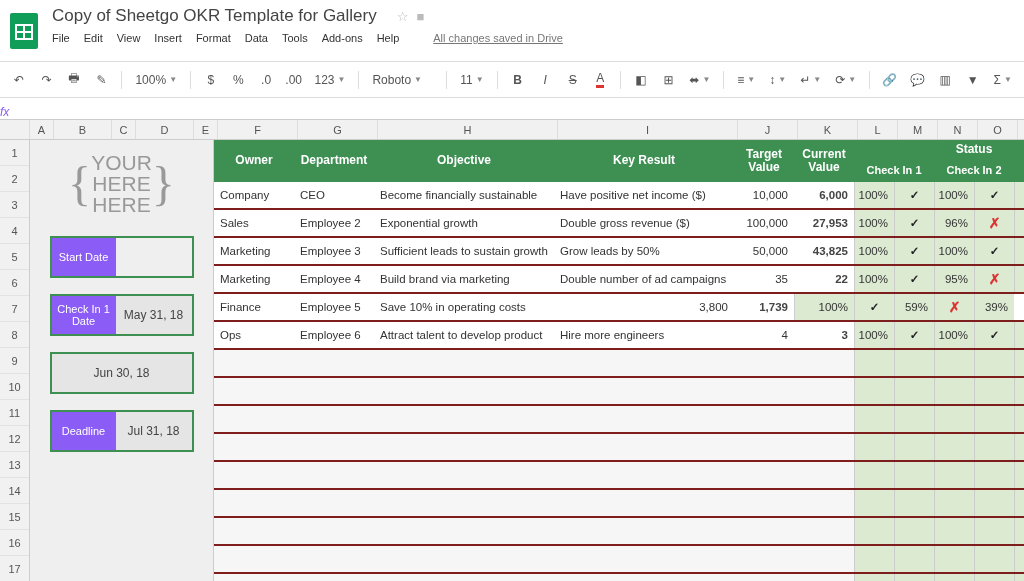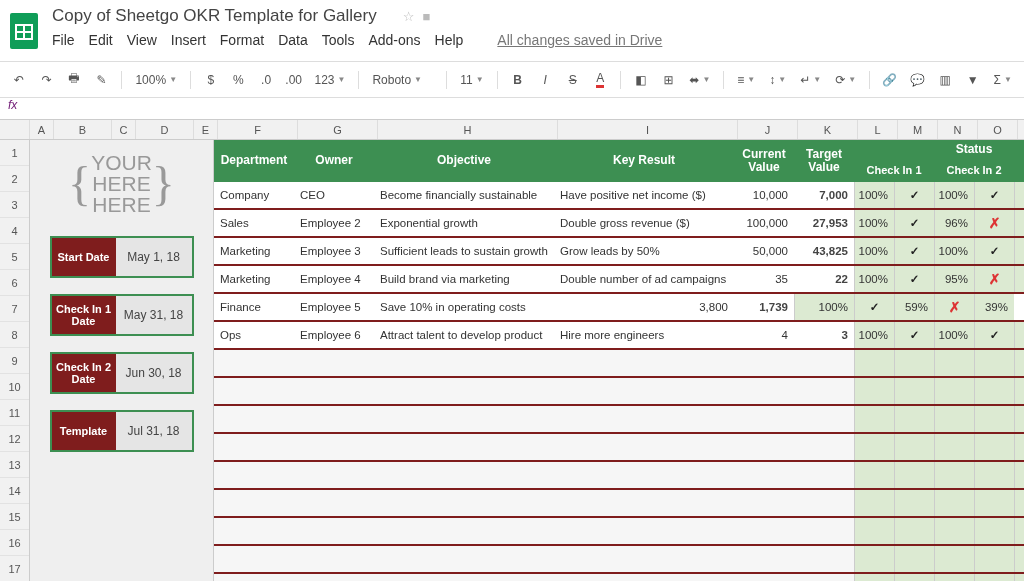--- a/index.html
+++ b/index.html
@@ -3,51 +3,51 @@
 <meta charset="utf-8">
 <style>
 * { box-sizing: border-box; margin: 0; padding: 0; font-family: Arial, sans-serif; }
 body { width: 1024px; height: 581px; overflow: hidden; background: #fff; font-size: 13px; color: #333; }
 
 
 .header { height: 62px; display: flex; border-bottom: 1px solid #ddd; }
 .logo { width: 48px; display: flex; align-items: center; justify-content: center; }
 .logo svg { width: 28px; height: 36px; }
 .header-main { flex: 1; padding: 6px 0 0 4px; }
-.title-row { display: flex; align-items: center; gap: 26px; }
+.title-row { display: flex; align-items: center; gap: 20px; }
 .doc-title { font-size: 17px; color: #444; }
 .title-icons { display: flex; gap: 8px; color: #bbb; }
-.menu-bar { display: flex; gap: 14px; margin-top: 6px; font-size: 14px; color: #333; align-items: center; }
+.menu-bar { display: flex; gap: 14px; margin-top: 6px; font-size: 11px; color: #333; align-items: center; }
 .menu-item { cursor: pointer; }
 .save-status { color: #777; text-decoration: underline; margin-left: 20px; }
 
 
 .toolbar { height: 36px; display: flex; align-items: center; gap: 6px; padding: 0 8px; border-bottom: 1px solid #ddd; color: #555; font-size: 12px; }
 .tb-btn { width: 22px; height: 22px; display: flex; align-items: center; justify-content: center; cursor: pointer; }
 .tb-sep { width: 1px; height: 18px; background: #ddd; margin: 0 3px; }
 .tb-select { display: flex; align-items: center; gap: 3px; padding: 0 4px; cursor: pointer; }
 .chev { font-size: 8px; color: #888; }
 
 
-.formula-bar { height: 22px; display: flex; align-items: flex-start; border-bottom: 1px solid #ccc; font-style: italic; color: #701a75; padding-left: 8px; font-size: 12px; }
+.formula-bar { height: 22px; display: flex; align-items: flex-end; border-bottom: 1px solid #ccc; font-style: italic; color: #8b5cf6; font-size: 12px; }
 
 
 .grid { position: relative; width: 100%; }
 .col-headers { display: grid; grid-template-columns: 30px 24px 58px 24px 58px 24px 80px 80px 180px 180px 60px 60px 40px 40px 40px 40px 40px 40px; height: 20px; background: #f1f1f1; border-bottom: 1px solid #ccc; }
 .col-h { border-right: 1px solid #ddd; font-size: 11px; color: #555; display: flex; align-items: center; justify-content: center; }
 .rowgrid { display: flex; }
 .row-numbers { width: 30px; background: #f1f1f1; border-right: 1px solid #ccc; }
 .row-n { height: 26px; border-bottom: 1px solid #e2e2e2; display: flex; align-items: center; justify-content: center; font-size: 11px; color: #555; }
 .content { flex: 1; position: relative; }
 
 
 .left-panel { position: absolute; left: 0; top: 0; width: 184px; background: #efefef; height: 474px; border-right: 1px solid #ccc; }
 .logo-placeholder { margin: 8px auto 18px; width: 140px; height: 70px; display: flex; align-items: center; justify-content: center; }
 .date-box { display: flex; width: 144px; margin: 8px auto 16px; border: 2px solid #3d8f52; height: 42px; }
-.date-label { background: #7f1d1d; color: #fff; font-size: 11px; font-weight: 700; display: flex; align-items: center; justify-content: center; text-align: center; width: 64px; padding: 0 4px; line-height: 1.1; }
+.date-label { background: #8b5cf6; color: #fff; font-size: 11px; font-weight: 400; display: flex; align-items: center; justify-content: center; text-align: center; width: 64px; padding: 0 4px; line-height: 1.1; }
 .date-value { flex: 1; display: flex; align-items: center; justify-content: center; font-size: 12px; color: #444; background: #e5e5e5; }
 
 .main-table { position: absolute; left: 184px; top: 0; width: 810px; }
 .thead { display: grid; grid-template-columns: 80px 80px 180px 180px 60px 60px 40px 40px 40px 40px 40px 40px; background: #3d8f52; color: #fff; font-weight: 600; font-size: 12px; }
 .th { height: 42px; display: flex; align-items: center; justify-content: center; text-align: center; line-height: 1.1; }
 .th-group { grid-column: 7 / 13; display: grid; grid-template-rows: 18px 24px; grid-template-columns: 80px 80px 80px; }
 .th-status { grid-column: 1/4; display: flex; align-items: center; justify-content: center; }
 .th-sub { display: flex; align-items: center; justify-content: center; font-size: 11px; }
 
 .trow { display: grid; grid-template-columns: 80px 80px 180px 180px 60px 60px 40px 40px 40px 40px 40px 40px; min-height: 28px; font-size: 11.5px; color: #333; border-bottom: 2px solid #7f1d1d; }
@@ -207,59 +207,57 @@
           <div class="logo-ph-text">
             <div>YOUR</div>
             <div>HERE</div>
             <div>HERE</div>
           </div>
           <span class="brace">}</span>
         </div>
         <div id="date-boxes">
             <div class="date-box">
               <div class="date-label">Start Date</div>
-              <div class="date-value">May 1, 18</div>
             </div>
             <div class="date-box">
               <div class="date-label">Check In 1 Date</div>
               <div class="date-value">May 31, 18</div>
             </div>
             <div class="date-box">
-              <div class="date-label">Check In 2 Date</div>
               <div class="date-value">Jun 30, 18</div>
             </div>
             <div class="date-box">
-              <div class="date-label">Template</div>
+              <div class="date-label">Deadline</div>
               <div class="date-value">Jul 31, 18</div>
             </div>
           </div>
       </div>
       <div class="main-table">
         <div class="thead">
+          <div class="th">Owner</div>
           <div class="th">Department</div>
-          <div class="th">Owner</div>
           <div class="th">Objective</div>
           <div class="th">Key Result</div>
+          <div class="th">Target Value</div>
           <div class="th">Current Value</div>
-          <div class="th">Target Value</div>
           <div class="th-group">
             <div class="th-status">Status</div>
             <div class="th-sub">Check In 1</div>
             <div class="th-sub">Check In 2</div>
             <div class="th-sub">Deadline</div>
           </div>
         </div>
         <div id="table-body">
             <div class="trow">
     <div>Company</div>
     <div>CEO</div>
     <div>Become financially sustainable</div>
     <div>Have positive net income ($)</div>
     <div class="num">10,000</div>
-    <div class="num bold">7,000</div>
+    <div class="num bold">6,000</div>
     <div class="num status-cells">100%</div>
     <div class="center status-cells">
                 <span class="check">✓</span>
               </div>
     <div class="num status-cells">100%</div>
     <div class="center status-cells">
                 <span class="check">✓</span>
               </div>
     <div class="num status-cells">90%</div>
     </div>

